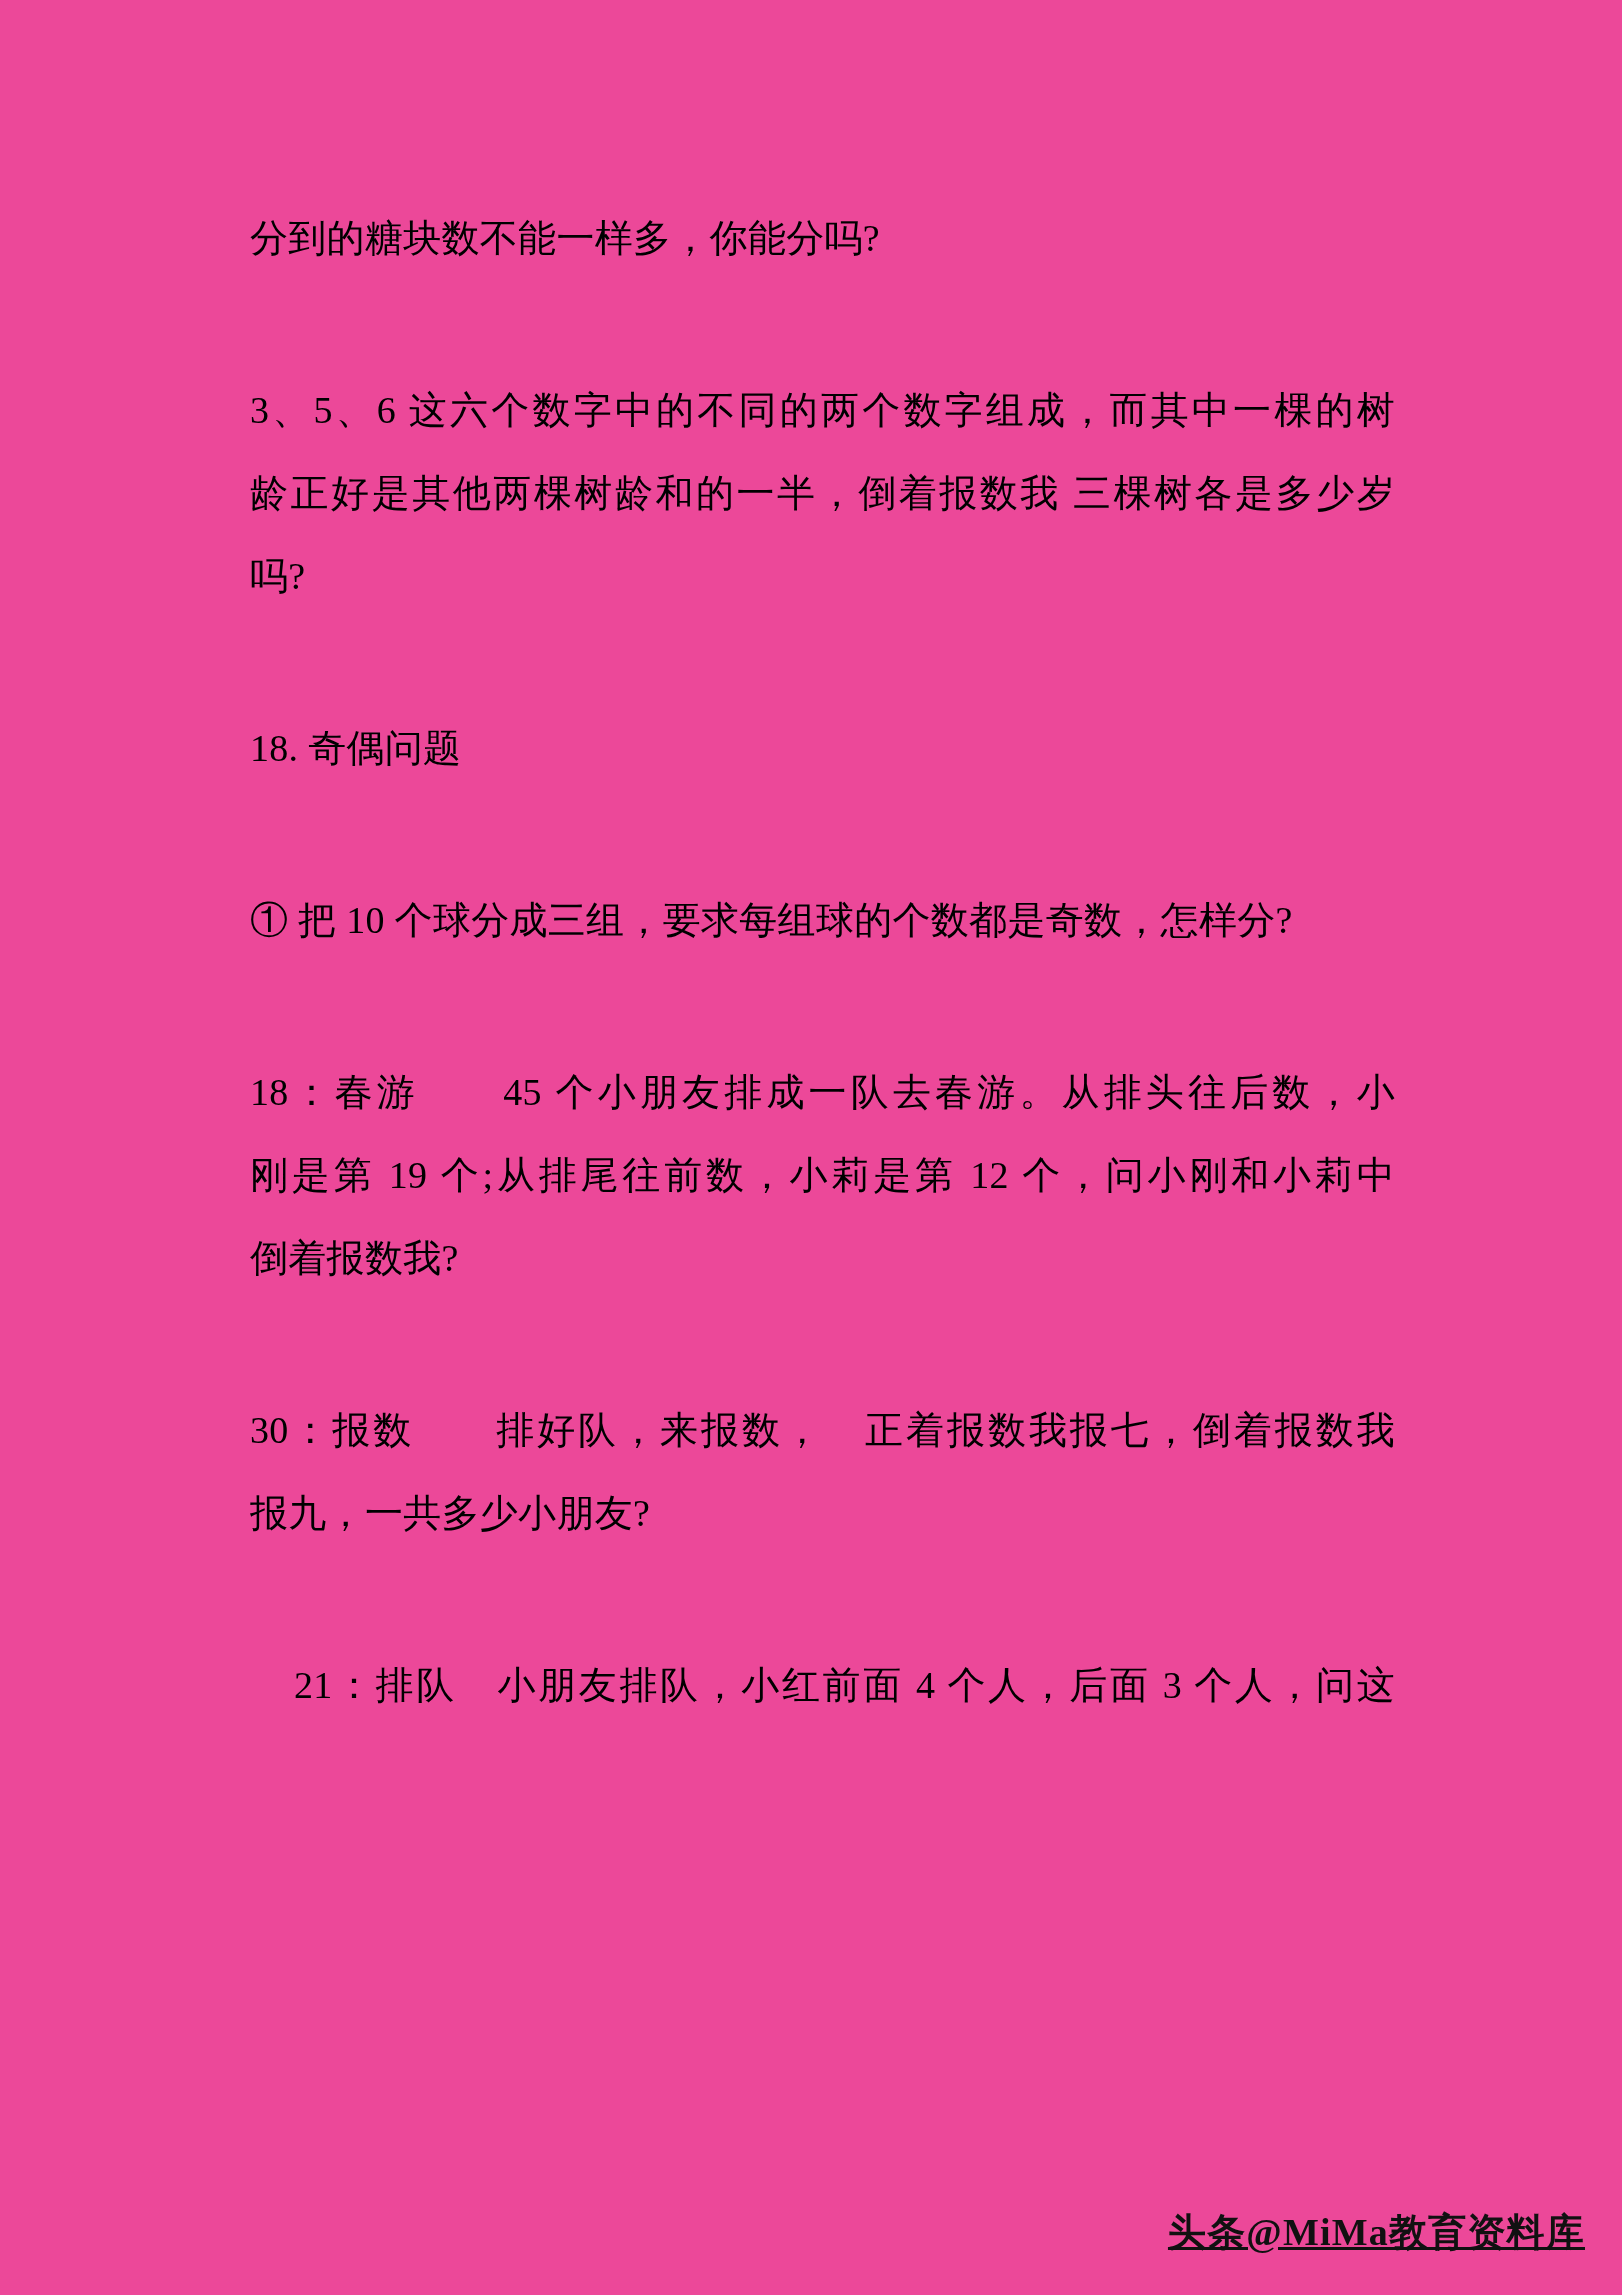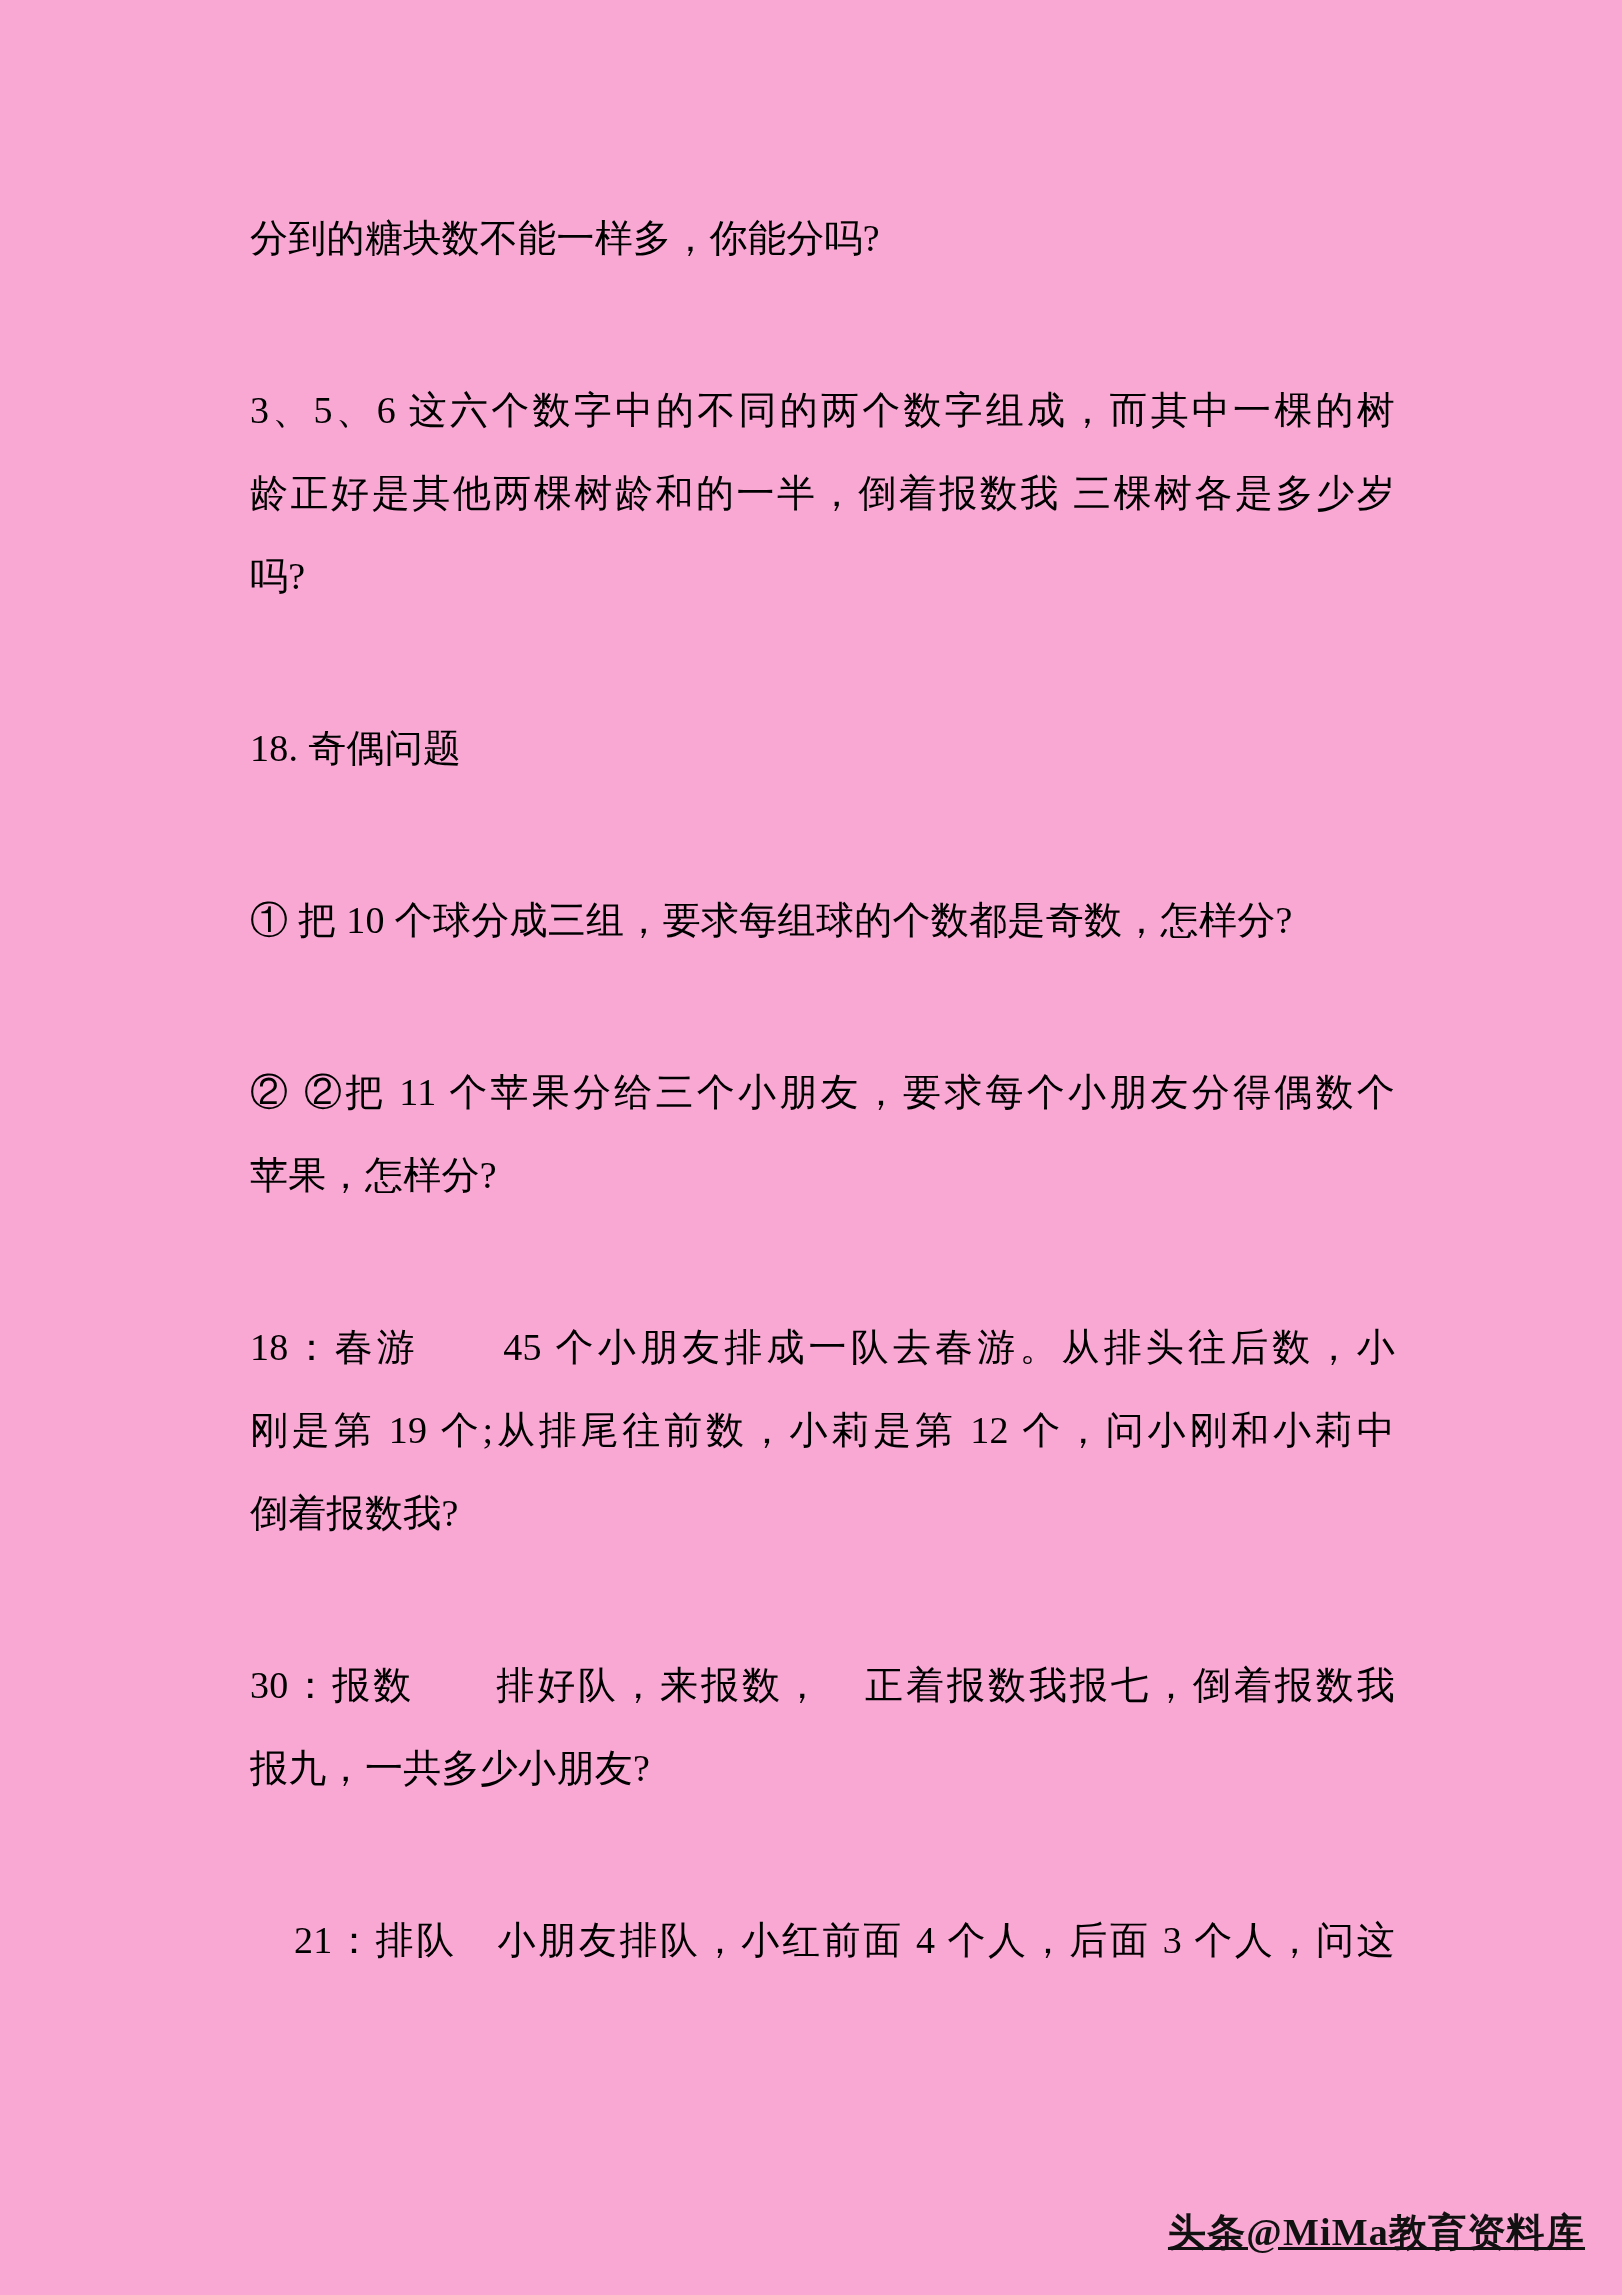--- a/index.html
+++ b/index.html
@@ -10,21 +10,21 @@
   body {
     width: 1623px;
     height: 2295px;
     position: relative;
     overflow: hidden;
     font-family: "Liberation Serif", "DejaVu Serif", serif;
   }
   .page {
     position: absolute;
     inset: 0;
-    background: #f9a8d4;
+    background: #ec4899;
   }
   .doc-text {
     position: absolute;
     left: 250px;
     top: 197px;
     width: 1145px;
     color: #000000;
     font-size: 38px;
   }
   .para {
@@ -76,24 +76,20 @@
     </div>
 
     <div class="para">
       <div class="line">18. 奇偶问题</div>
     </div>
 
     <div class="para">
       <div class="line">① 把 10 个球分成三组，要求每组球的个数都是奇数，怎样分?</div>
     </div>
 
-    <div class="para">
-      <div class="line full">② ②把 11 个苹果分给三个小朋友，要求每个小朋友分得偶数个</div>
-      <div class="line">苹果，怎样分?</div>
-    </div>
 
     <div class="para">
       <div class="line full">18：春游　　45 个小朋友排成一队去春游。从排头往后数，小</div>
       <div class="line full">刚是第 19 个;从排尾往前数，小莉是第 12 个，问小刚和小莉中</div>
       <div class="line">倒着报数我?</div>
     </div>
 
     <div class="para">
       <div class="line full">30：报数　　排好队，来报数，　正着报数我报七，倒着报数我</div>
       <div class="line">报九，一共多少小朋友?</div>

